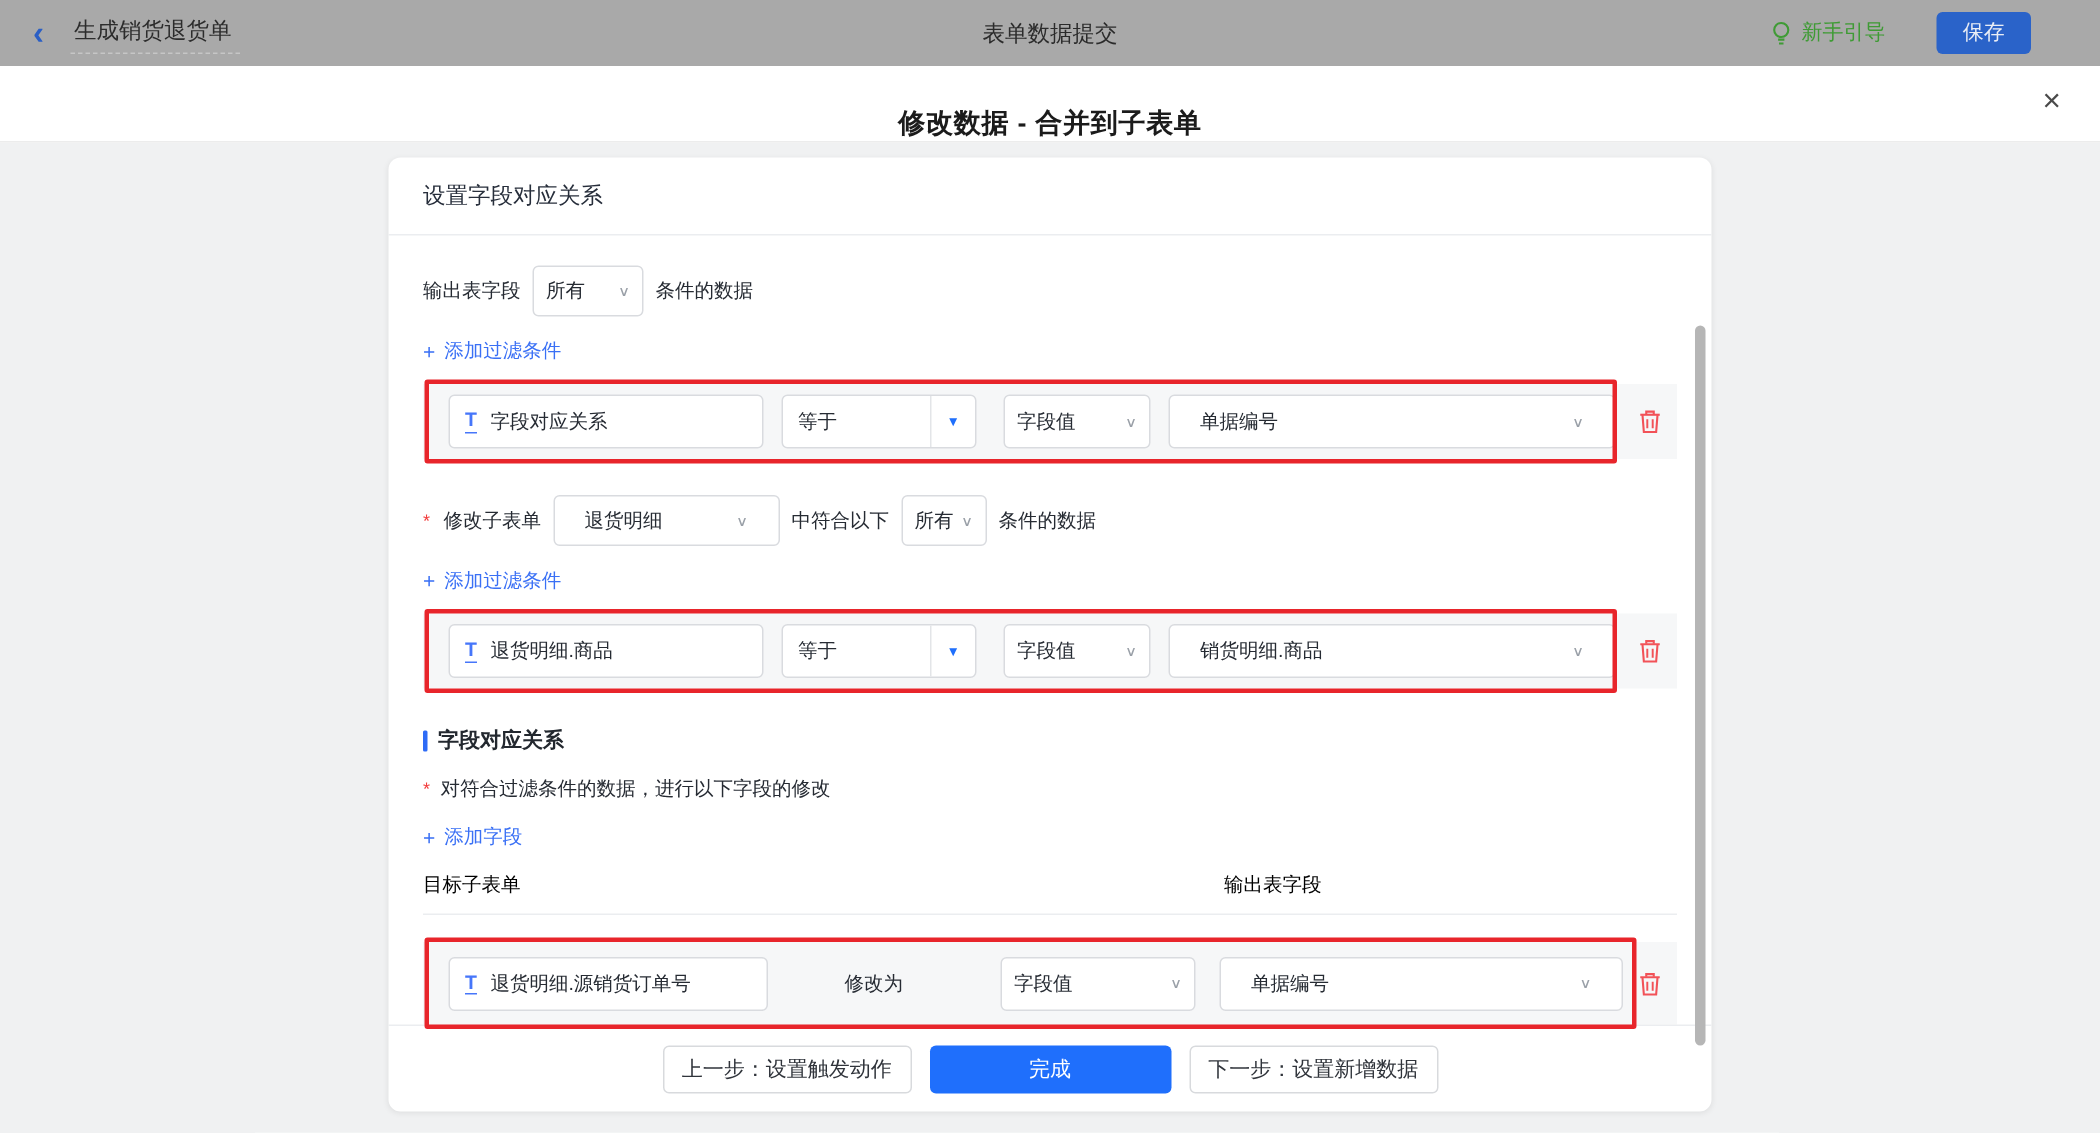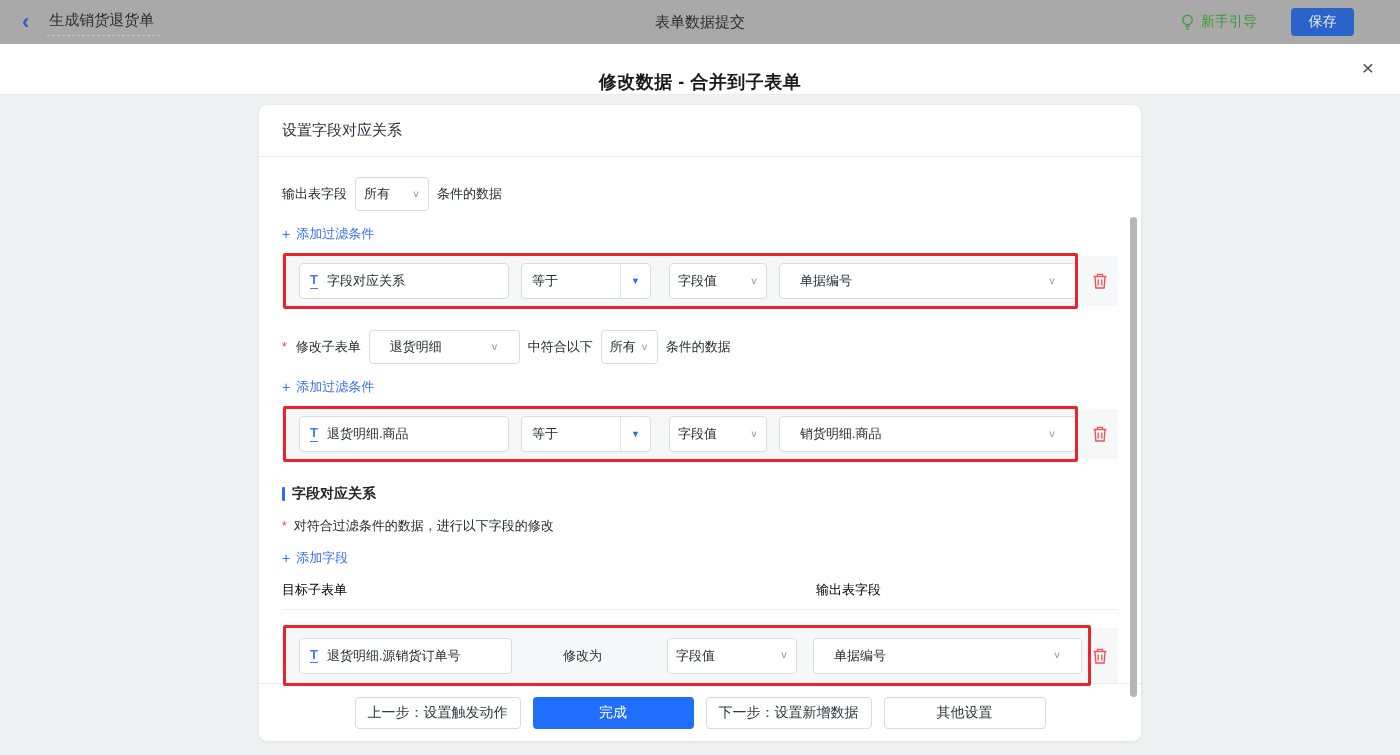--- a/index.html
+++ b/index.html
@@ -243,18 +243,17 @@
           </svg>
         </div>
       </div>
 
     </div>
 
     <div class="footer">
       <button class="btn btn-prev">上一步：设置触发动作</button>
       <button class="btn btn-primary">完成</button>
       <button class="btn btn-next">下一步：设置新增数据</button>
-      <button class="btn btn-other">其他设置</button>
     </div>
 
     <div class="scrollbar"></div>
   </div>
 </div>
 
 </body></html>

